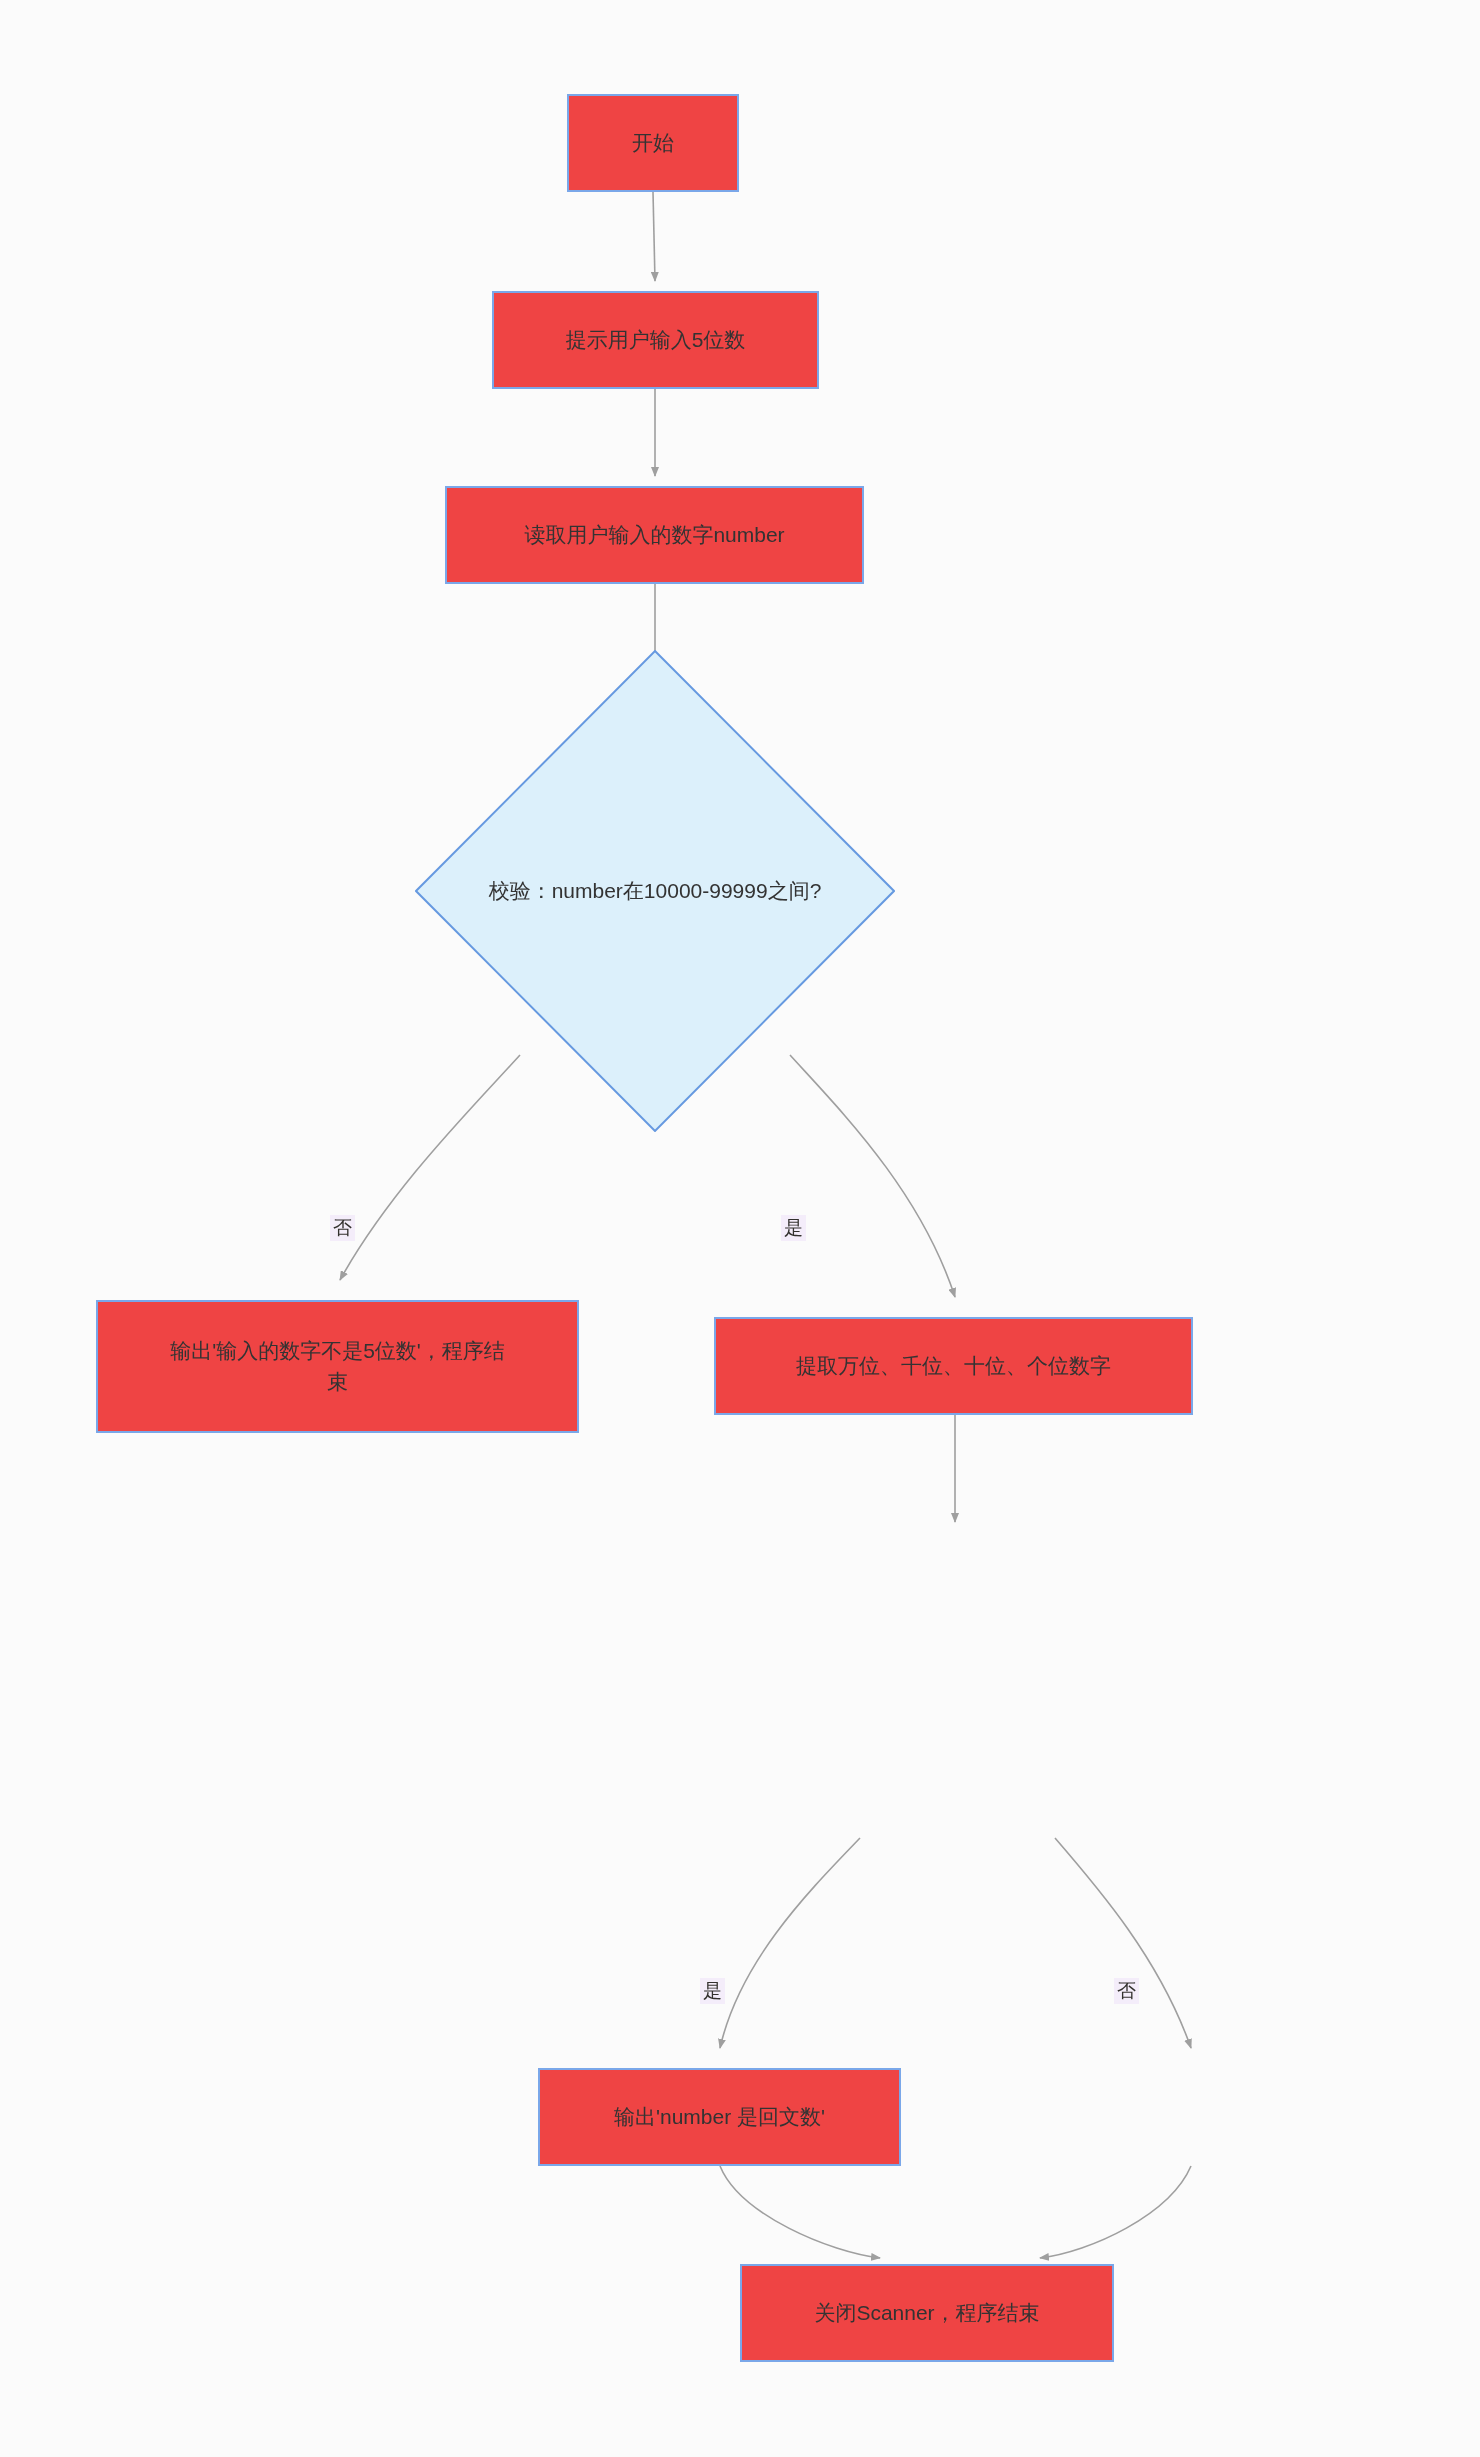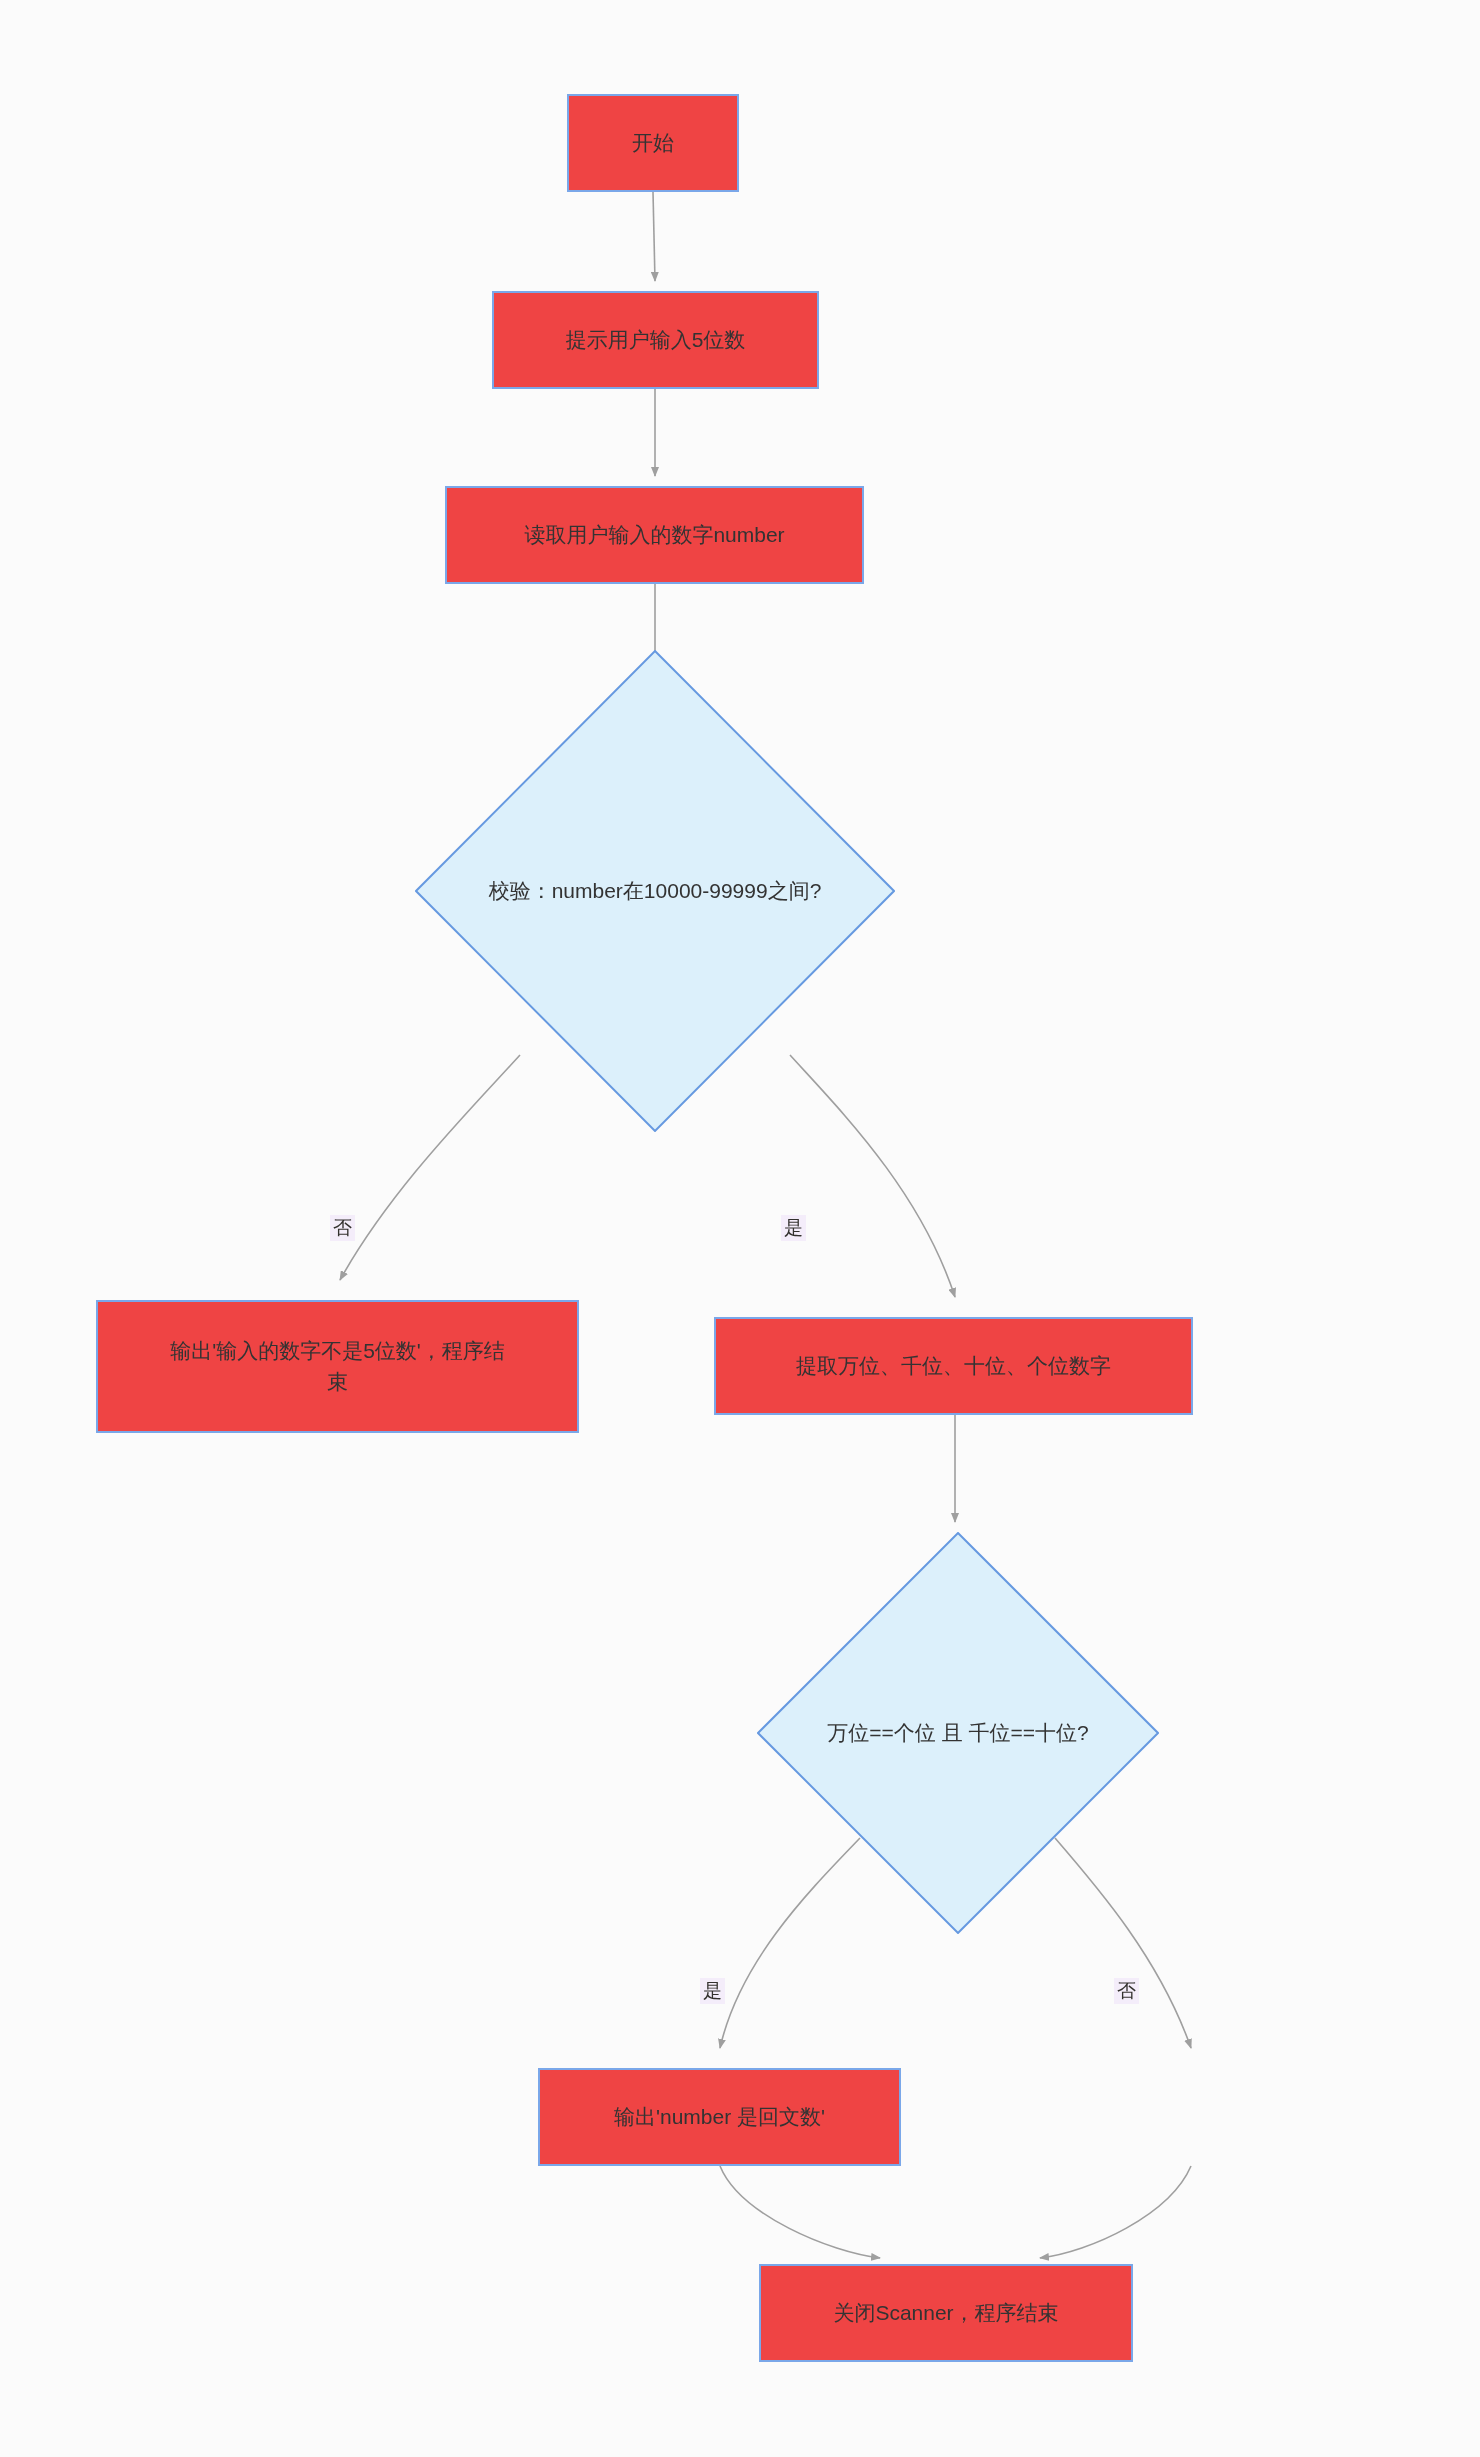--- a/index.html
+++ b/index.html
@@ -126,37 +126,31 @@
     <span>
       <span>输出'输入的数字不是5位数'，程序结</span><br>
       <span>束</span>
     </span>
   </div>
 
   <div class="node process" style="left:714px; top:1317px; width:479px; height:98px;text-align:center;">
     <span>提取万位、千位、十位、个位数字</span>
   </div>
 
-  <div class="node decision" style="left:757px; top:1532px; width:402px; height:402px;">
-    <svg class="diamond-shape" viewBox="0 0 402 402" preserveAspectRatio="none">
-      <polygon points="201,1 401,201 201,401 1,201" fill="#dcf0fb" stroke="#6699e0" stroke-width="2"></polygon>
-    </svg>
-    <span class="label">万位==个位 且 千位==十位?</span>
-  </div>
 
   <div class="edge-label" style="left:700px; top:1978px;">
     <span>是</span>
   </div>
 
   <div class="edge-label" style="left:1114px; top:1978px;">
     <span>否</span>
   </div>
 
   <div class="node process" style="left:538px; top:2068px; width:363px; height:98px;">
     <span>输出'number 是回文数'</span>
   </div>
 
 
-  <div class="node process" style="left:759px; top:2264px; width:374px; height:98px;">
+  <div class="node process" style="left:740px; top:2264px; width:374px; height:98px;">
     <span>关闭Scanner，程序结束</span>
   </div>
 
 </div>
 
 </body></html>

